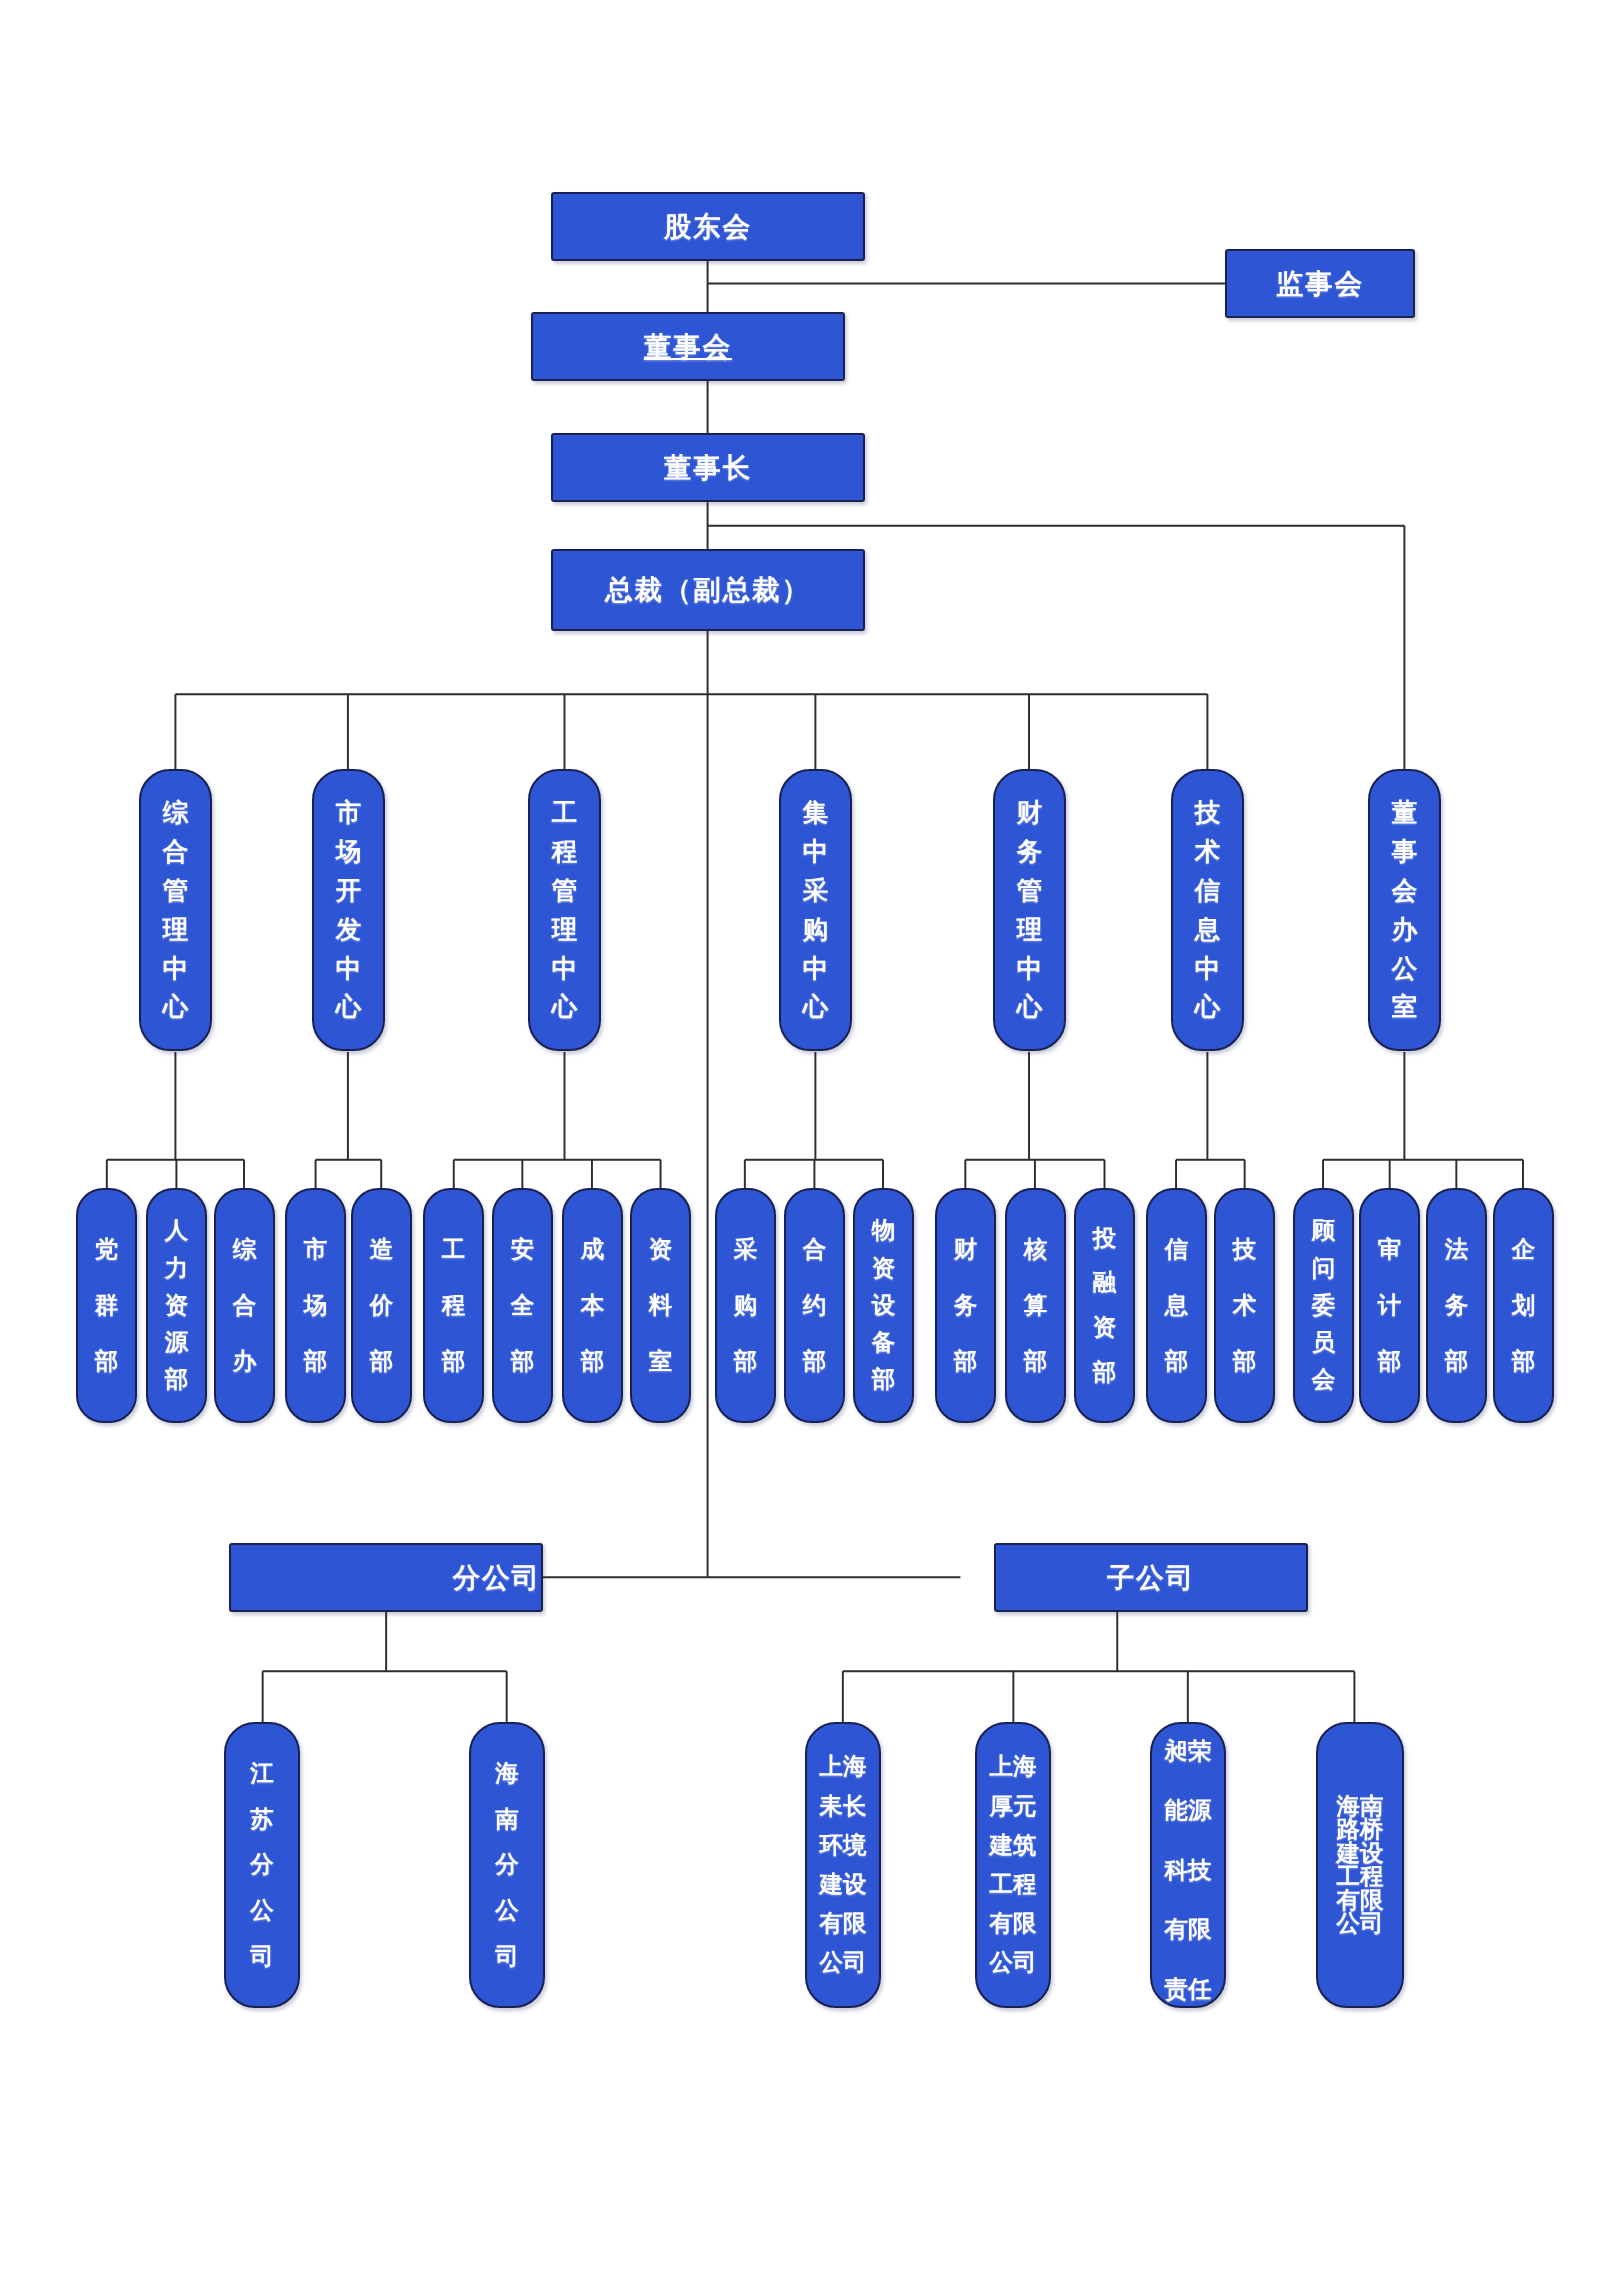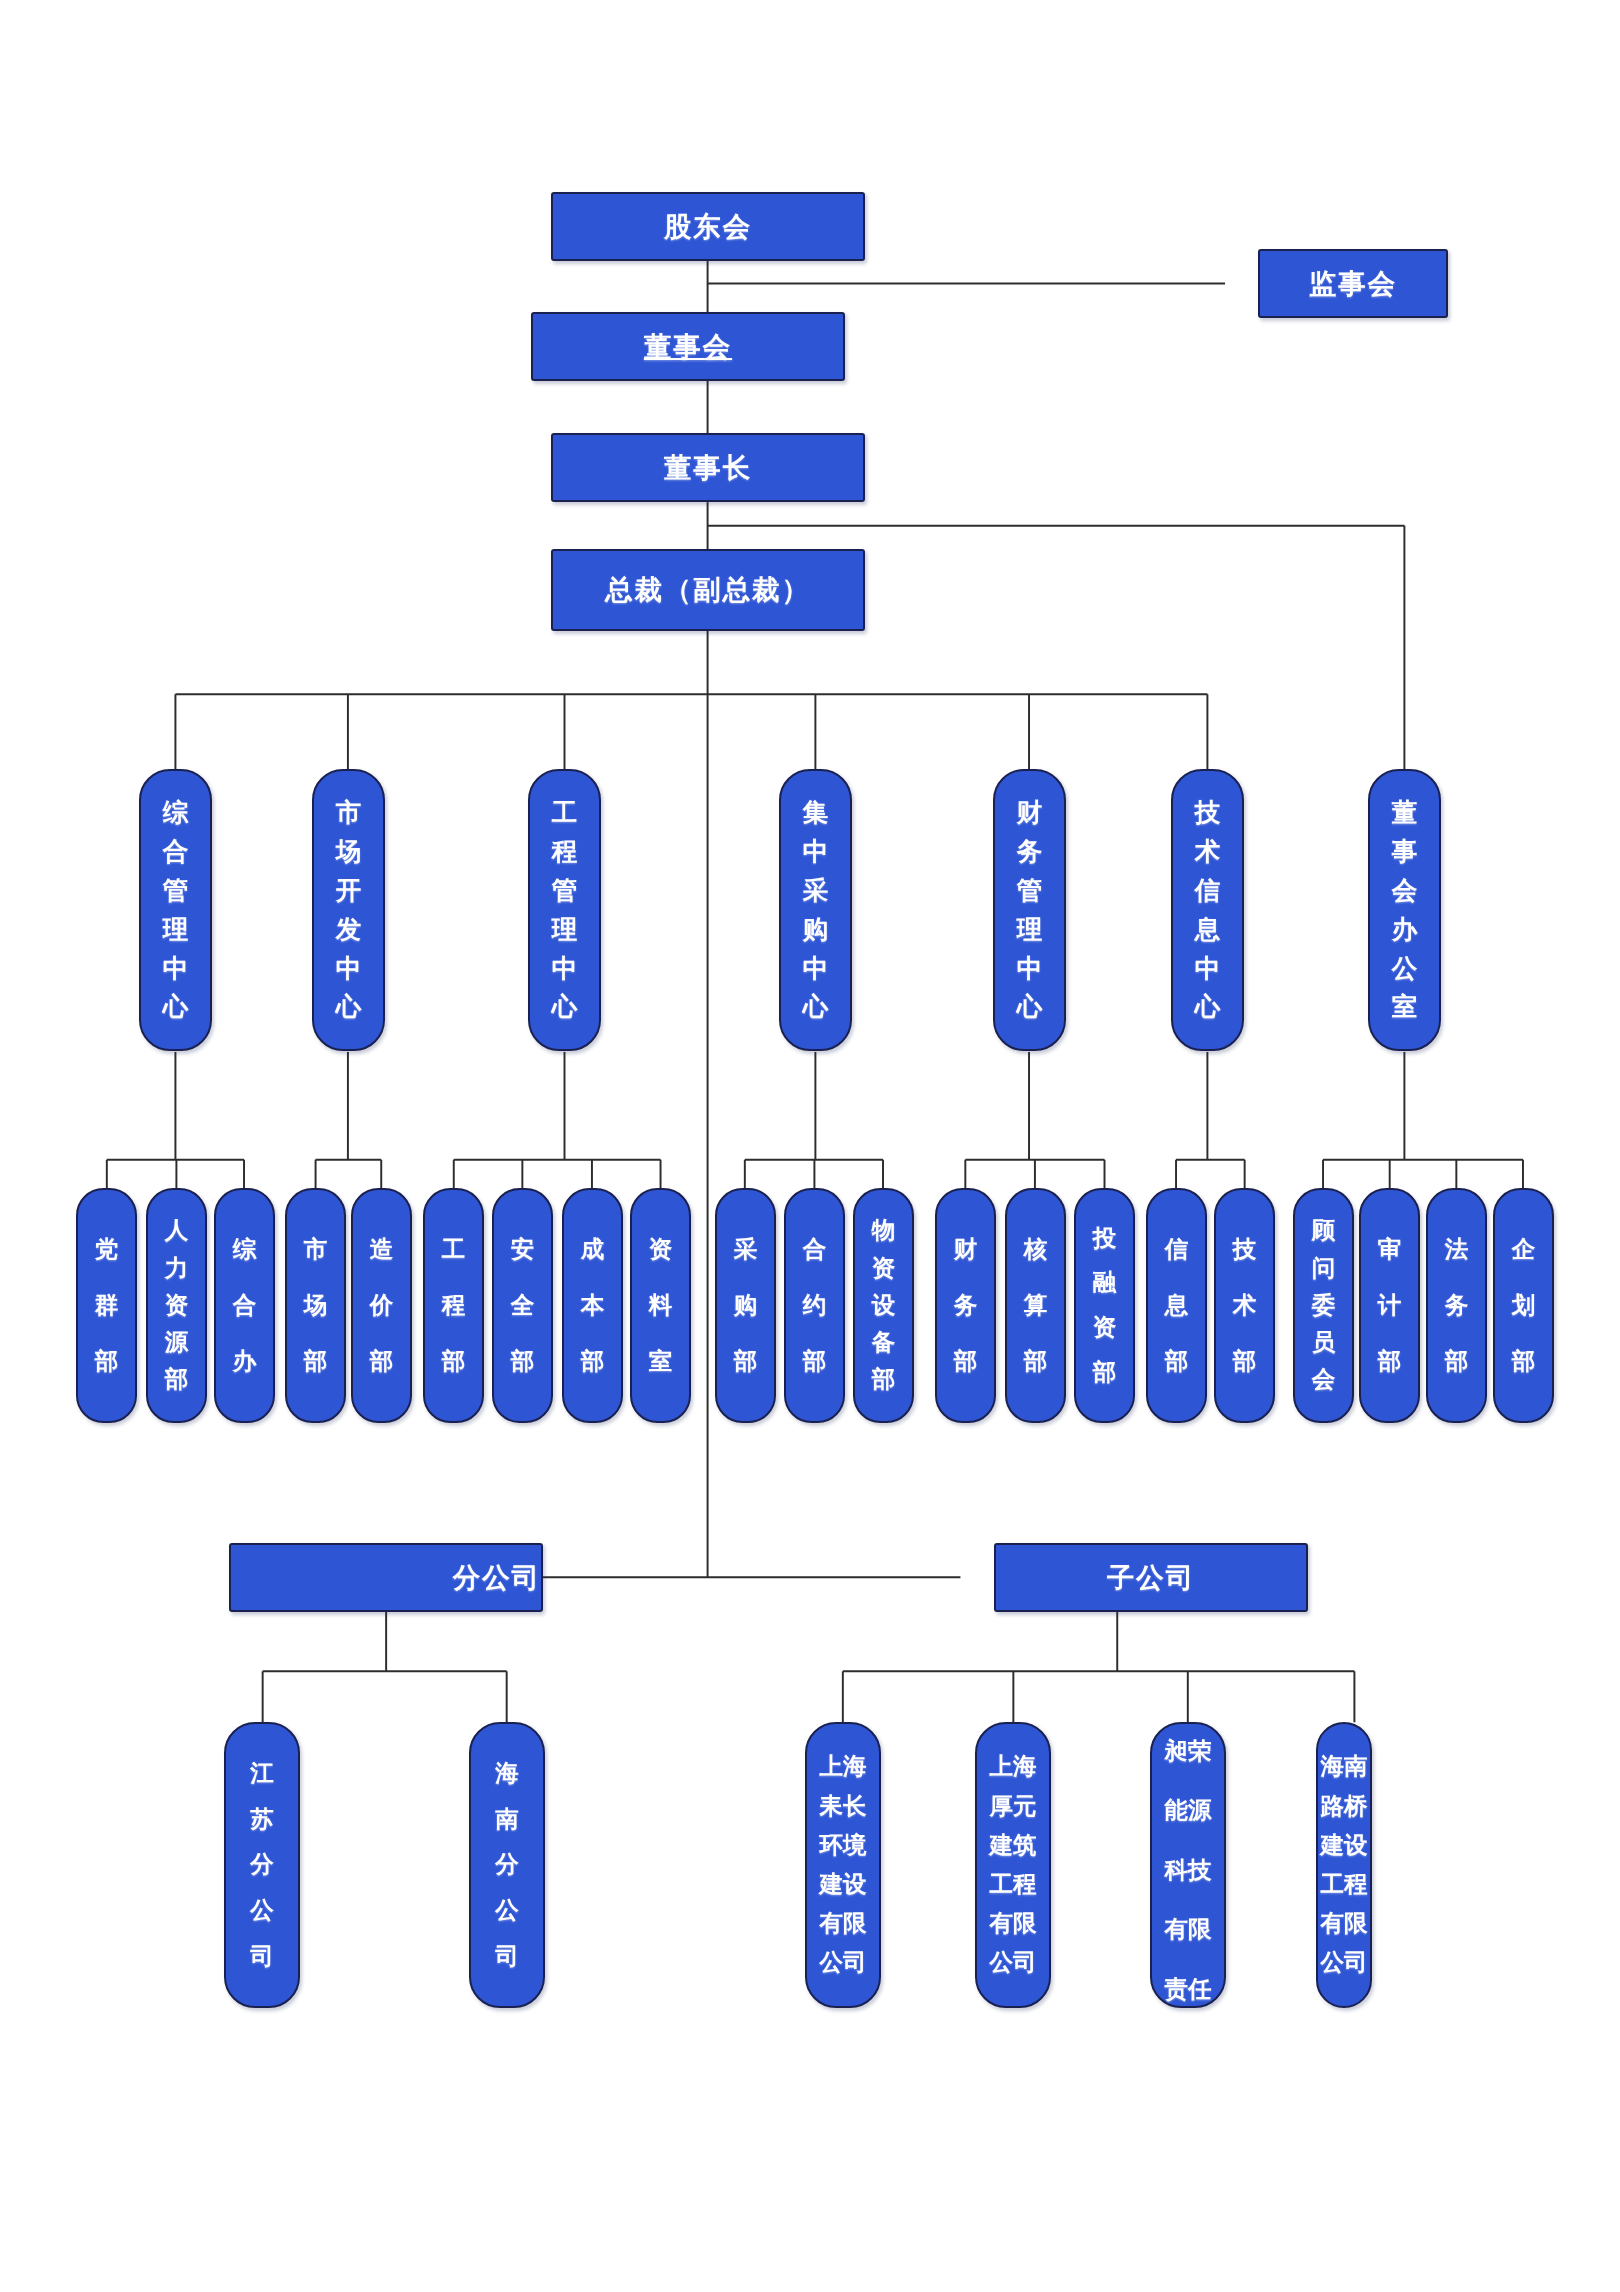--- a/index.html
+++ b/index.html
@@ -118,21 +118,21 @@
       </div>
       <div class="node node-h" style="left: 531px; top: 312px; width: 314px; height: 69px; text-decoration: underline;">
         <span>董事会</span>
       </div>
       <div class="node node-h" style="left: 551px; top: 433px; width: 314px; height: 69px;">
         <span>董事长</span>
       </div>
       <div class="node node-h" style="left: 551px; top: 549px; width: 314px; height: 82px;">
         <span>总裁（副总裁）</span>
       </div>
-      <div class="node node-h" style="left: 1225px; top: 249px; width: 190px; height: 69px; margin-left: 33px;">
+      <div class="node node-h" style="left: 1225px; top: 249px; width: 190px; height: 69px;">
         <span>监事会</span>
       </div>
       <div class="node node-v node-center" style="left: 139px; top: 769px; width: 73px; height: 282px;">
         <span class="ch">综</span>
         <span class="ch">合</span>
         <span class="ch">管</span>
         <span class="ch">理</span>
         <span class="ch">中</span>
         <span class="ch">心</span>
       </div>
@@ -333,21 +333,21 @@
         <span class="ch">公司</span>
       </div>
       <div class="node node-v node-company" style="left: 1150px; top: 1722px; width: 76px; height: 286px; gap: 36px;">
         <span class="ch">昶荣</span>
         <span class="ch">能源</span>
         <span class="ch">科技</span>
         <span class="ch">有限</span>
         <span class="ch">责任</span>
         <span class="ch">公司</span>
       </div>
-      <div class="node node-v node-company" style="left: 1316px; top: 1722px; width: 56px; height: 286px;">
+      <div class="node node-v node-company" style="left: 1316px; top: 1722px; width: 88px; height: 286px; justify-content: center;">
         <span class="ch">海南</span>
         <span class="ch">路桥</span>
         <span class="ch">建设</span>
         <span class="ch">工程</span>
         <span class="ch">有限</span>
         <span class="ch">公司</span>
       </div>
     </div>
 </div>
 

